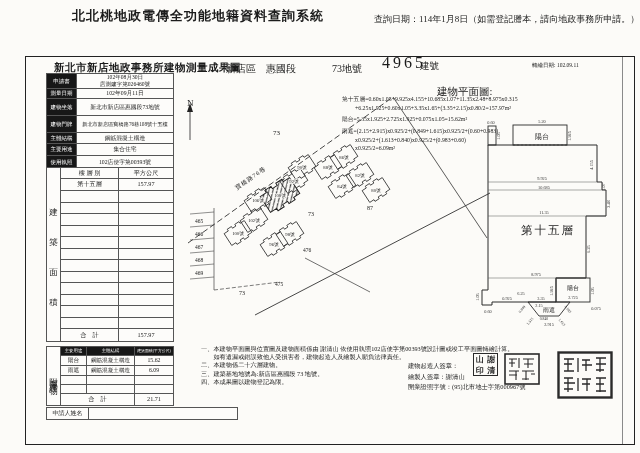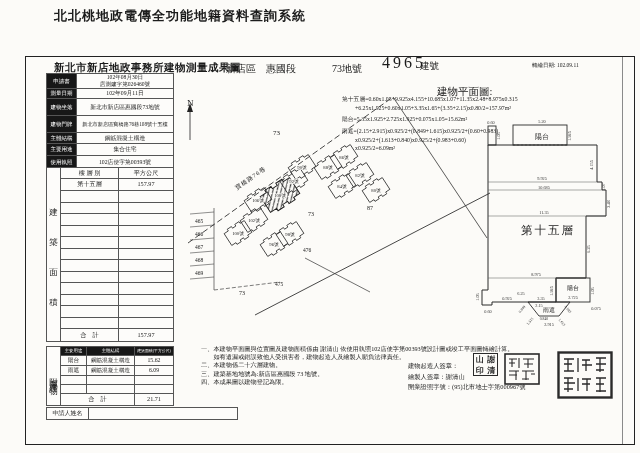--- a/index.html
+++ b/index.html
@@ -35,21 +35,22 @@
   svg text{font-family:"Liberation Serif","DejaVu Serif",serif;fill:#222;}
   .mlab{font-size:4.7px;text-anchor:middle;stroke:#fcfbf8;stroke-width:1.4;paint-order:stroke;}
   .plab{font-size:5.6px;text-anchor:middle;}
   .dim{font-size:4.3px;text-anchor:middle;fill:#333;}
 </style>
 </head>
 <body>
 
 <div class="page">
 
-  <div class="abs" style="left:54px;top:7px;font-size:13px;font-weight:bold;letter-spacing:1px;font-family:Liberation Mono, monospace;">北北桃地政電傳全功能地籍資料查詢系統</div>
+  <div class="abs" style="left:72px;top:7px;font-size:13px;font-weight:bold;letter-spacing:1px;font-family:Liberation Mono, monospace;">北北桃地政電傳全功能地籍資料查詢系統</div>
+  <div class="abs" style="left:374px;top:13px;font-size:9px;">查詢日期：114年1月8日（如需登記謄本，請向地政事務所申請。）</div>
 
   <div class="frame"></div>
   <div class="innerline"></div>
 
   <div class="abs" style="left:54px;top:61px;font-size:10.5px;font-weight:bold;letter-spacing:0.5px;">新北市新店地政事務所建物測量成果圖</div>
   <div class="abs" style="left:226px;top:62px;font-size:10px;">新店區　惠國段</div>
   <div class="abs" style="left:332px;top:62px;font-size:10px;">73地號</div>
   <div class="abs" style="left:382px;top:54px;font-size:16px;letter-spacing:3px;">4965</div>
   <div class="abs" style="left:420px;top:60px;font-size:9.5px;">建號</div>
   <div class="abs" style="left:532px;top:62px;font-size:5.5px;">轉繪日期: 102.09.11</div>

